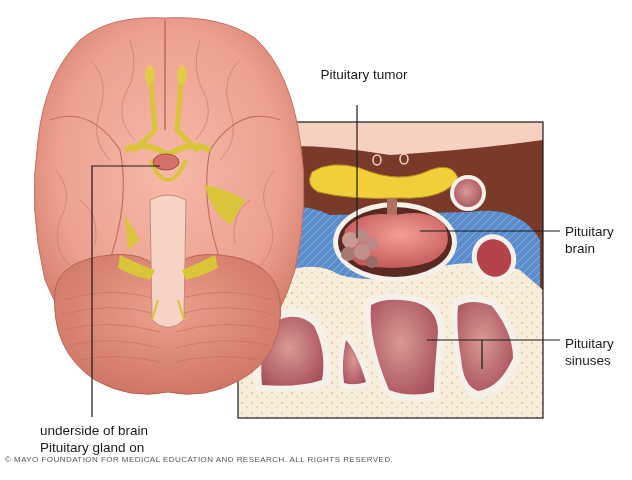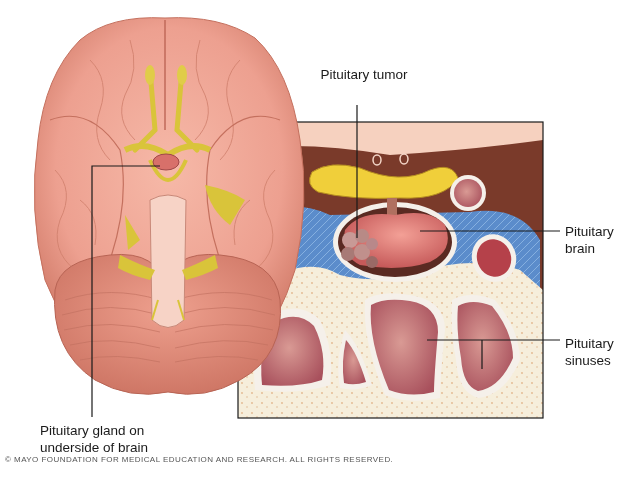--- a/index.html
+++ b/index.html
@@ -165,16 +165,16 @@
 </div>
 <div class="label" id="lbl-gland">
   <div>Pituitary</div>
   <div>brain</div>
 </div>
 <div class="label" id="lbl-sinus">
   <div>Pituitary</div>
   <div>sinuses</div>
 </div>
 <div class="label" id="lbl-underside">
+  <div>underside of brain</div>
   <div>Pituitary gland on</div>
-  <div>underside of brain</div>
 </div>
 <div id="copyright">© MAYO FOUNDATION FOR MEDICAL EDUCATION AND RESEARCH. ALL RIGHTS RESERVED.</div>
 
 </body></html>

